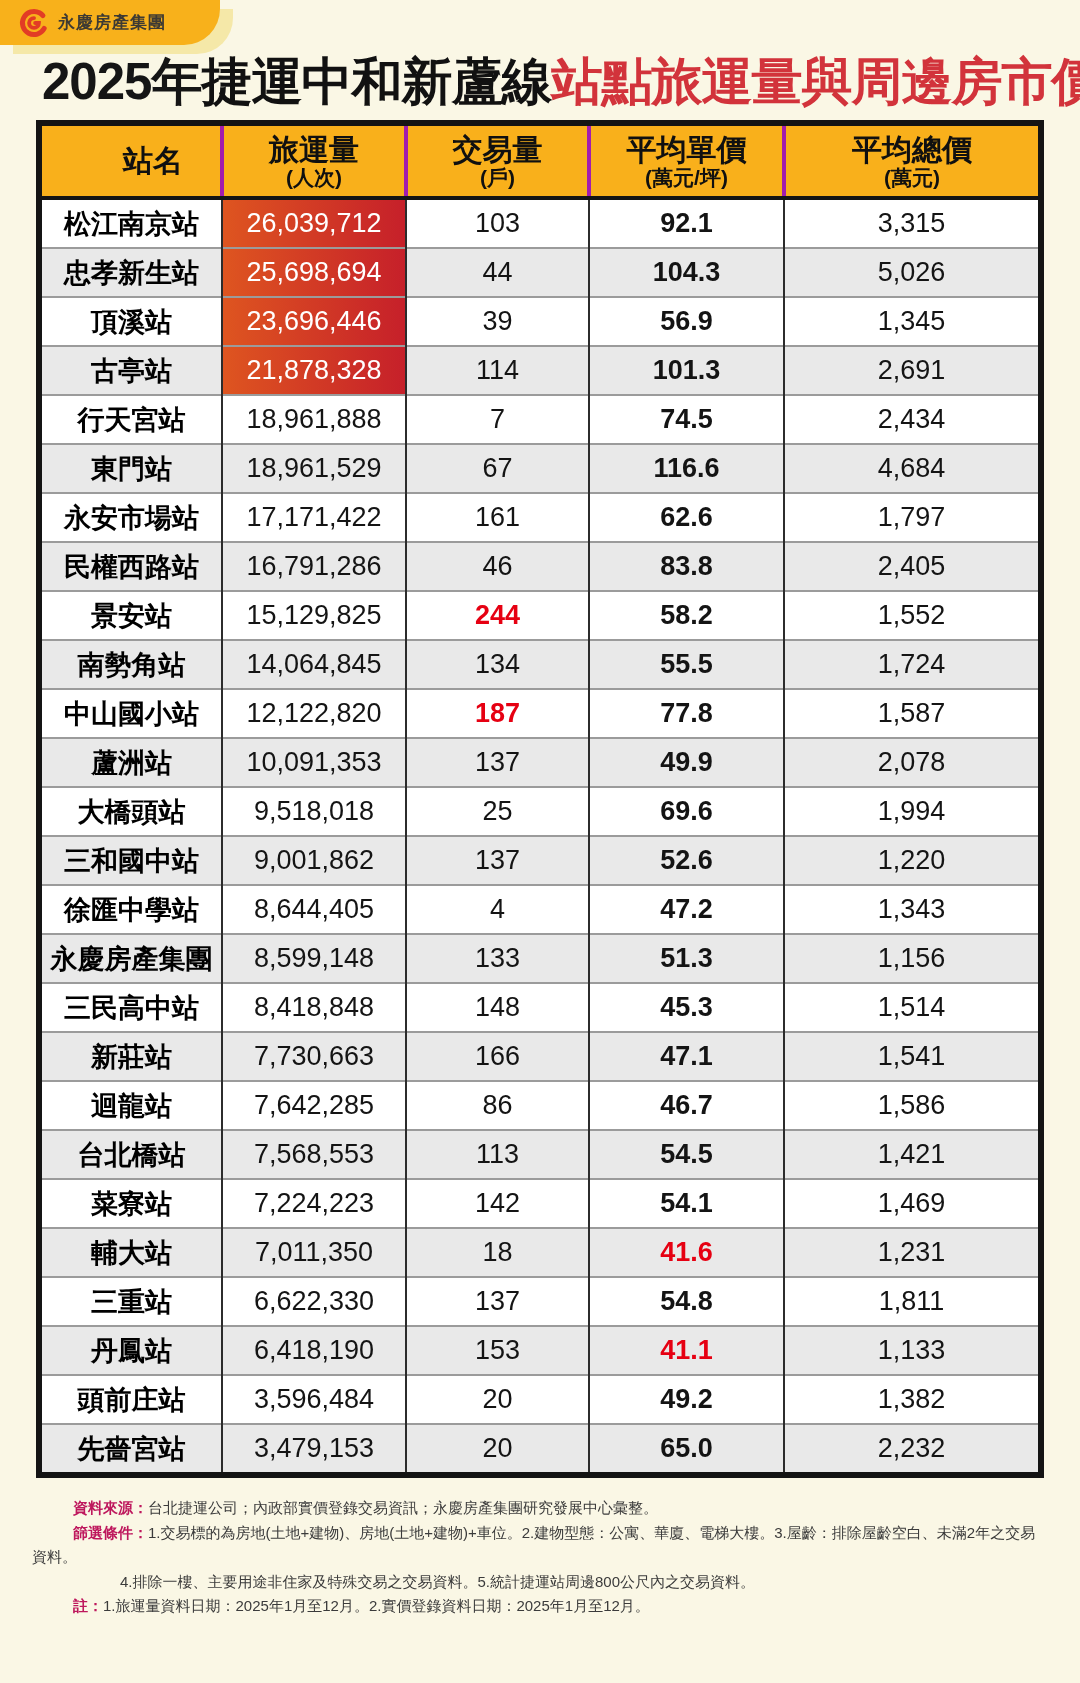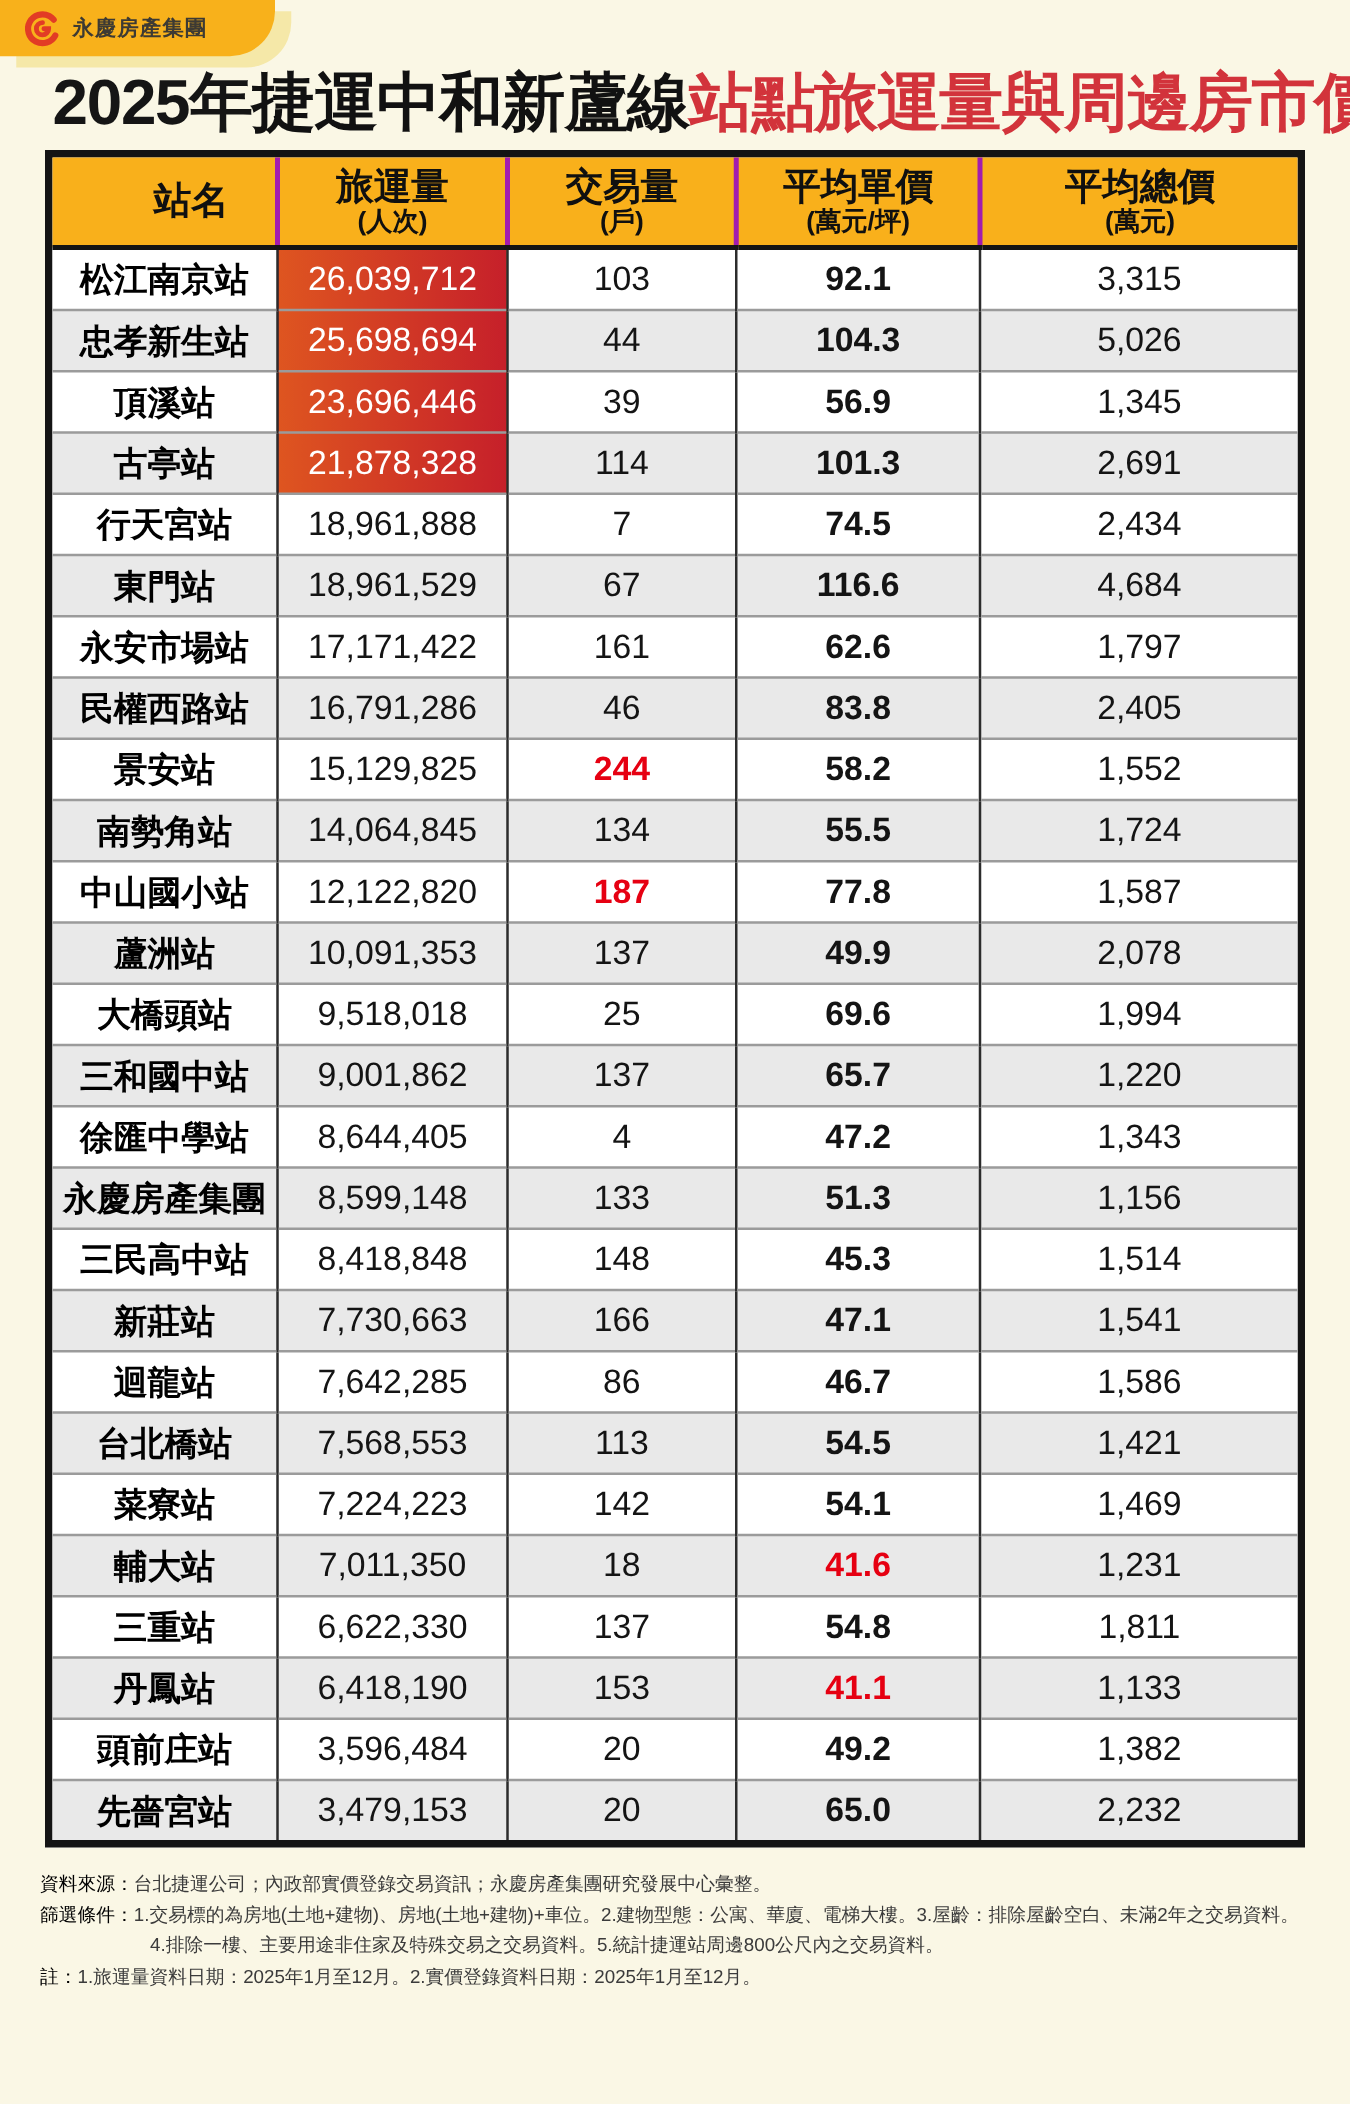--- a/index.html
+++ b/index.html
@@ -61,21 +61,21 @@
   td.hot{
     background:linear-gradient(90deg,#DE5520 0%,#C6202A 100%);
     color:#FFFFFF;
   }
   td.flag-red{color:#E60012;font-weight:bold;}
   
   .footer{
     margin:18px 30px 0 32px;
     font-size:15px;color:#3b3b3b;line-height:24.5px;
   }
-  .f-label{font-weight:normal;color:#000000;}
+  .f-label{font-weight:bold;color:#be185d;margin-left:41px;}
   .f-indent{margin-left:88px;}
 </style>
 </head>
 <body>
 
 <div class="badge">
   <span style="display:flex;">
     <svg width="32" height="32" viewBox="0 0 36 36">
       <g fill="none" stroke="#E23C25" stroke-linecap="round">
         <circle cx="18" cy="18" r="13" stroke-width="5.6" stroke-dasharray="66 16" transform="rotate(28 18 18)"></circle>
@@ -211,21 +211,21 @@
           <td class="station">大橋頭站</td>
           <td class="ridership">9,518,018</td>
           <td class="volume">25</td>
           <td class="unit">69.6</td>
           <td class="total">1,994</td>
         </tr>
         <tr>
           <td class="station">三和國中站</td>
           <td class="ridership">9,001,862</td>
           <td class="volume">137</td>
-          <td class="unit">65.7</td>
+          <td class="unit">52.6</td>
           <td class="total">1,220</td>
         </tr>
         <tr>
           <td class="station">徐匯中學站</td>
           <td class="ridership">8,644,405</td>
           <td class="volume">4</td>
           <td class="unit">47.2</td>
           <td class="total">1,343</td>
         </tr>
         <tr>

